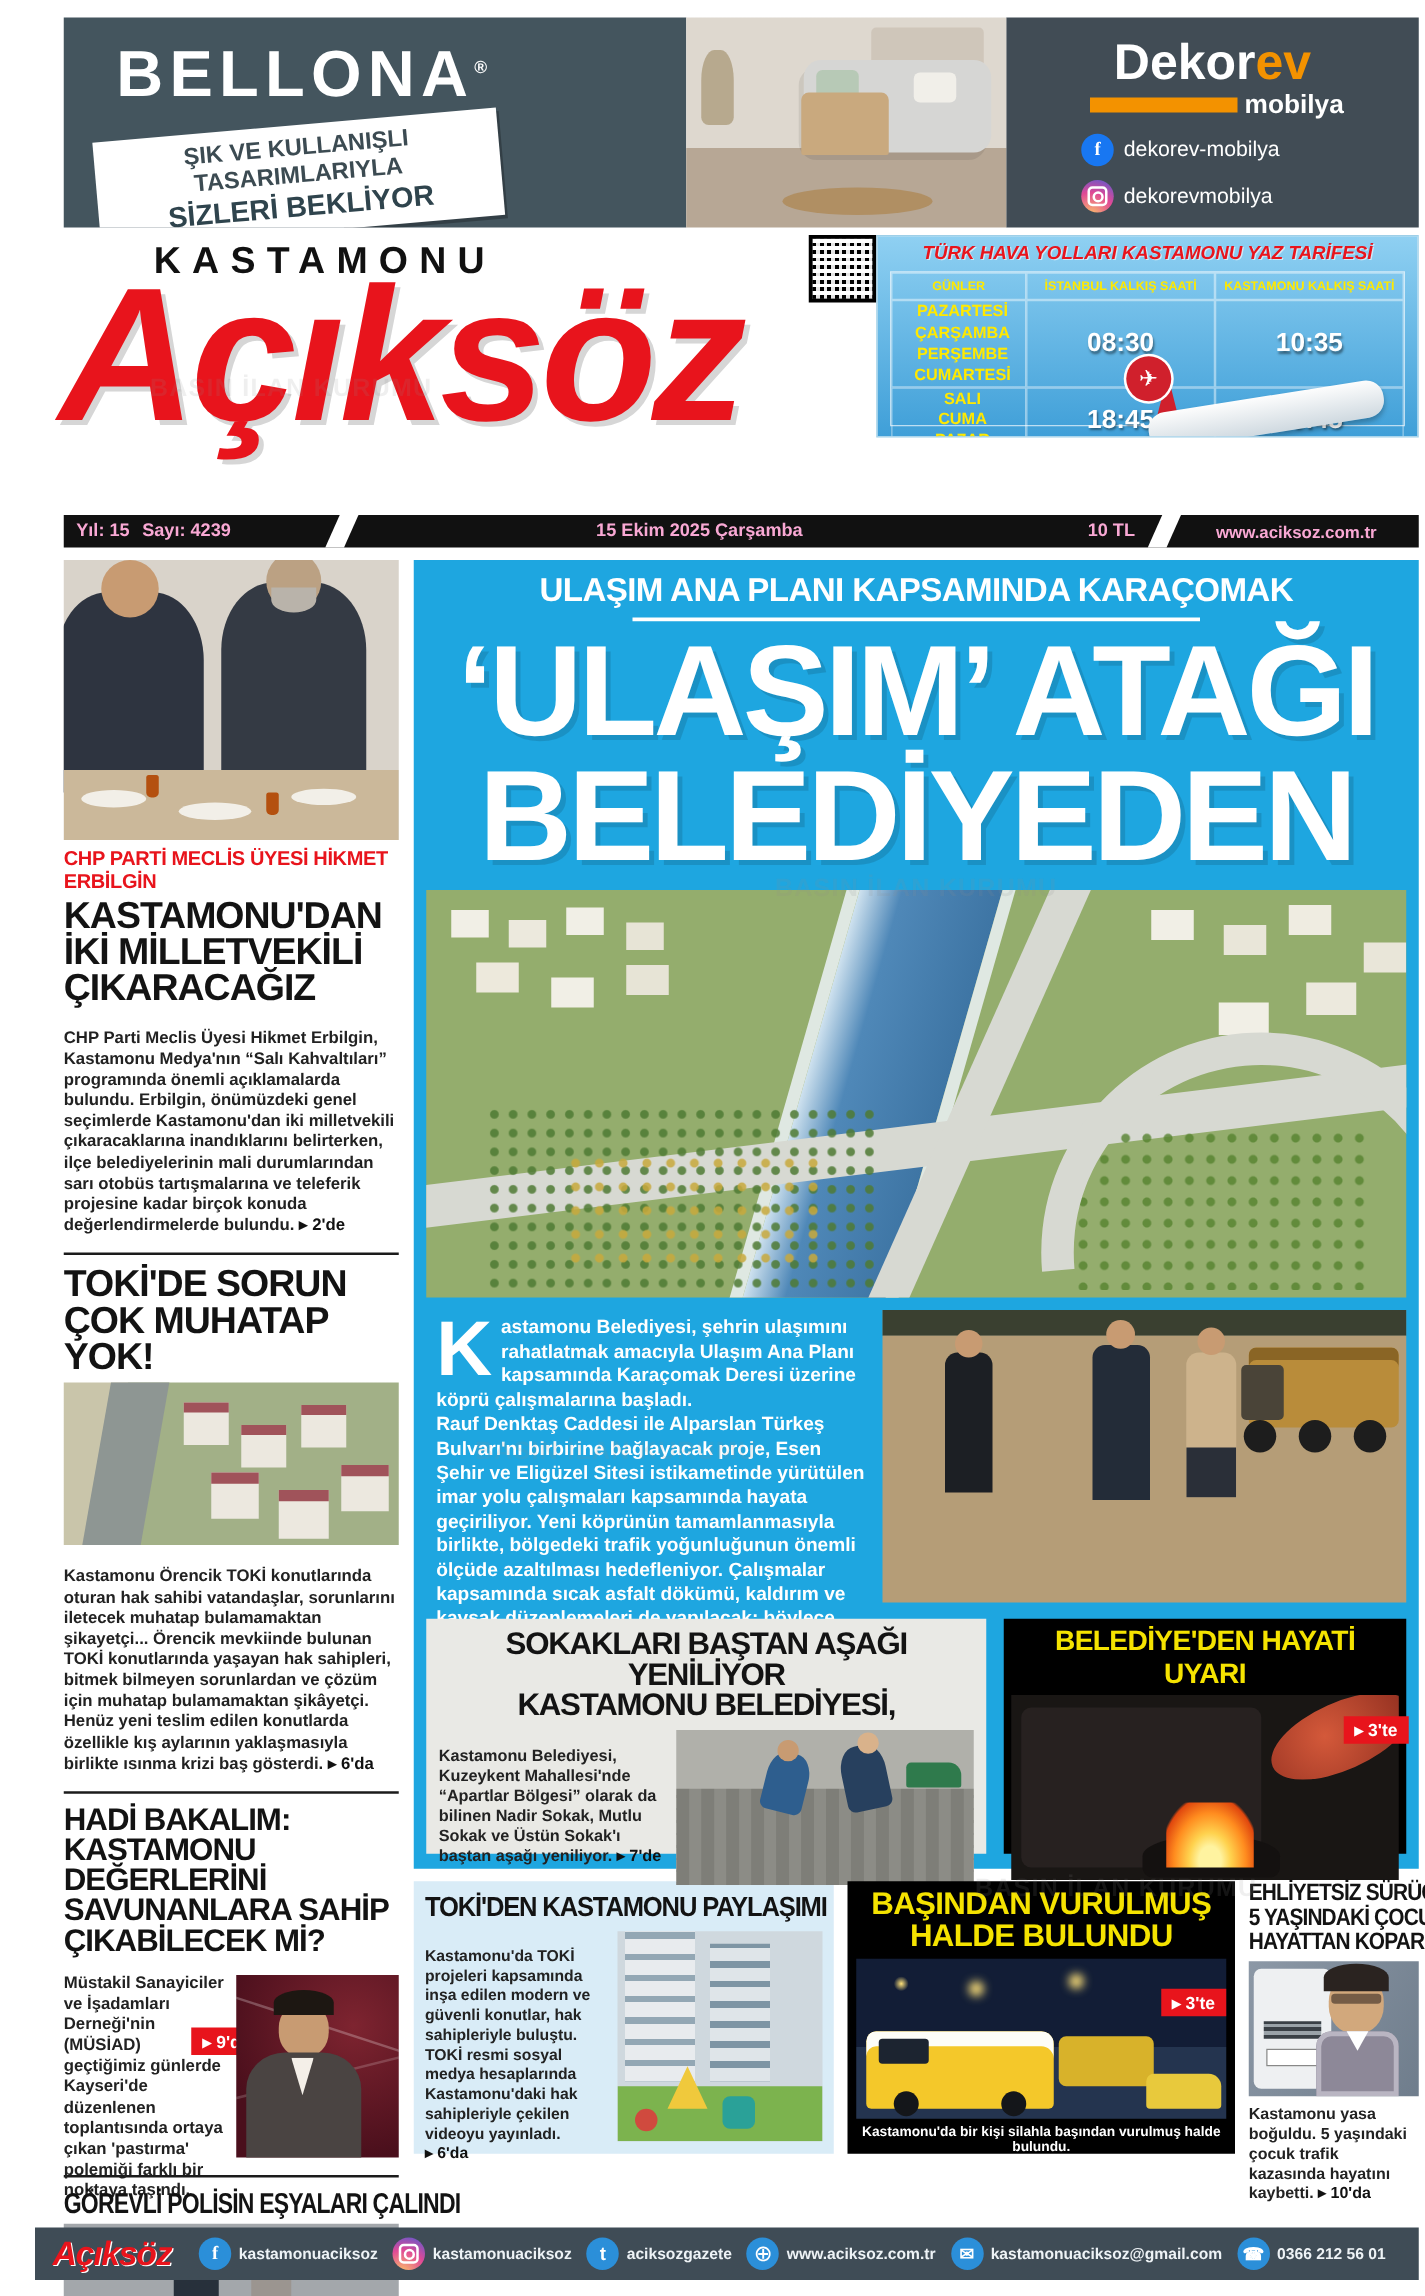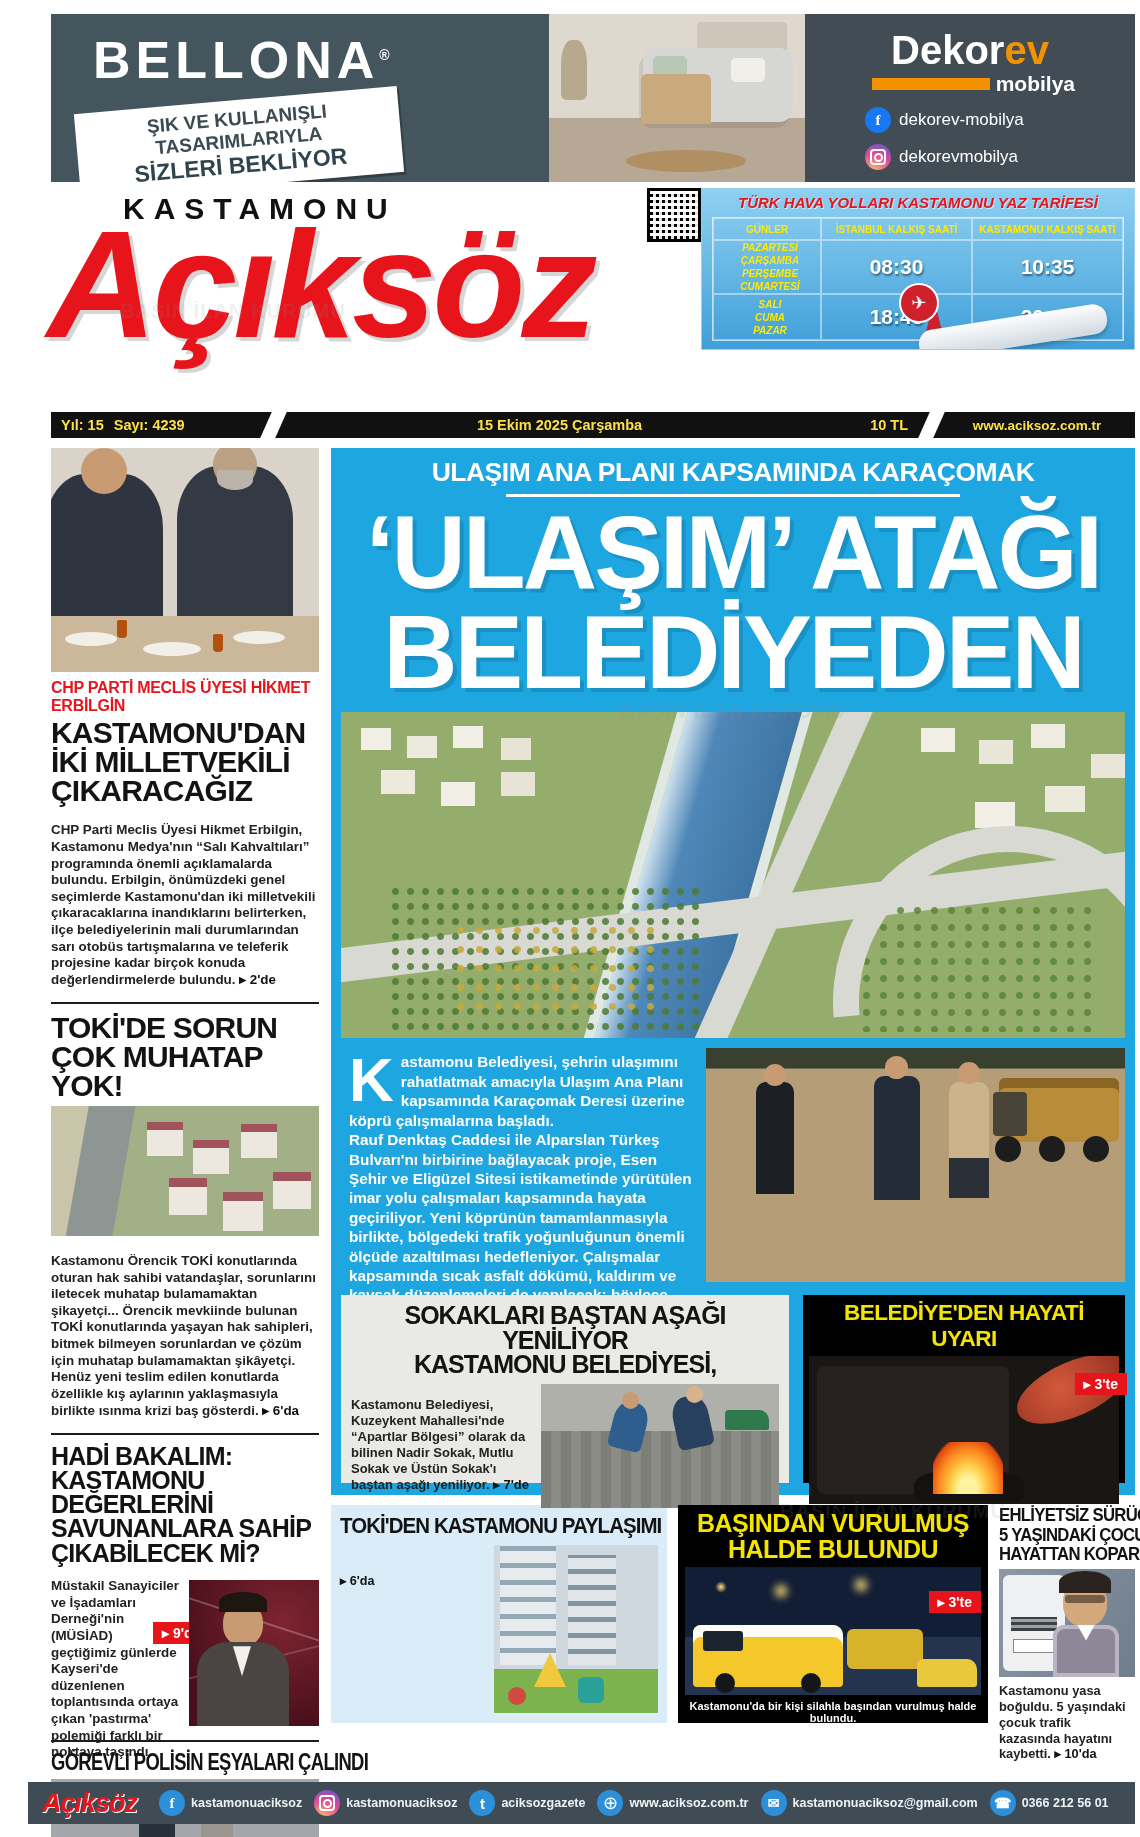--- a/index.html
+++ b/index.html
@@ -50,31 +50,31 @@
   .mh-logo{position:absolute;left:-4px;top:26px;font-size:152px;font-weight:800;font-style:italic;
      color:#e8141c;letter-spacing:-4px;line-height:1;text-shadow:4px 4px 0 #d6d6d6;}
   .thy{position:absolute;right:0;top:6px;width:432px;height:160px;background:linear-gradient(180deg,#8fd0f2,#3f9fd8);
      border:1px solid #9ecfe8;overflow:hidden;}
   .thy-title{text-align:center;color:#e8141c;font-weight:800;font-style:italic;font-size:15px;margin-top:5px;
      text-shadow:1px 1px 0 rgba(255,255,255,.6);}
   .thy-grid{position:absolute;left:10px;right:10px;top:28px;bottom:8px;border:1px solid rgba(255,255,255,.65);
      display:grid;grid-template-columns:108px 1fr 1fr;grid-template-rows:22px 1fr 1fr;}
   .thy-grid>div{border:1px solid rgba(255,255,255,.45);display:flex;align-items:center;justify-content:center;text-align:center;}
   .thy-h{color:#ffe900;font-weight:800;font-size:10px;}
-  .thy-days{flex-direction:column;color:#ffe900;font-weight:800;font-size:10px;line-height:1.3;align-items:flex-start;padding-left:6px;font-style:italic;}
+  .thy-days{flex-direction:column;color:#ffe900;font-weight:800;font-size:13px;line-height:1.3;align-items:flex-start;padding-left:6px;}
   .thy-time{color:#fff;font-weight:800;font-size:21px;text-shadow:1px 2px 2px rgba(0,0,0,.45);}
   .thy-plane{position:absolute;right:26px;bottom:2px;width:190px;height:30px;background:linear-gradient(180deg,#fdfdfd,#cfd9e0);
      border-radius:14px;transform:rotate(-9deg);box-shadow:0 3px 4px rgba(0,0,0,.25);}
   .thy-tail{position:absolute;right:196px;bottom:18px;width:0;height:0;border-left:16px solid transparent;
      border-bottom:30px solid #d0202c;transform:rotate(-14deg);}
   .thy-logo{position:absolute;left:46%;top:96px;width:36px;height:36px;border-radius:50%;background:#d0202c;
      color:#fff;display:flex;align-items:center;justify-content:center;font-size:18px;box-shadow:0 0 0 2px #fff;}
 
   
-  .datebar{display:flex;height:26px;background:#111;color:#fde047;align-items:center;font-size:14.5px;margin-top:2px;}
+  .datebar{display:flex;height:26px;background:#111;color:#f9a8d4;align-items:center;font-size:14.5px;margin-top:2px;}
   .db-seg{display:flex;align-items:center;height:100%;}
   .notch{width:15px;height:100%;background:#fff;transform:skewX(-24deg);flex:0 0 auto;}
   .db-left{width:205px;padding-left:10px;gap:10px;font-weight:700;}
   .db-date{flex:1;justify-content:center;font-weight:600;}
   .db-price{width:70px;justify-content:flex-end;padding-right:16px;font-weight:600;}
   .db-site{width:196px;justify-content:center;font-weight:800;font-size:13.5px;}
 
   
   .mainrow{display:flex;gap:12px;margin-top:10px;}
   .leftcol{width:268px;flex:0 0 auto;}
@@ -370,21 +370,21 @@
               </div>
               <span class="badge warnbadge">▸ 3'te</span>
             </div>
           </div>
         </div>
 
         <div class="bottomrow">
           <div class="tokipanel">
             <div class="tk-h cond">TOKİ'DEN KASTAMONU PAYLAŞIMI</div>
             <div class="tk-row">
-              <p class="tk-body"><br><span class="ref">▸ 6'da</span></p>
+              <p class="tk-body"><span>Kastamonu'da TOKİ projeleri kapsamında inşa edilen modern ve güvenli konutlar, hak sahipleriyle buluştu. TOKİ resmi sosyal medya hesaplarında Kastamonu'daki hak sahipleriyle çekilen videoyu yayınladı.</span><br><span class="ref">▸ 6'da</span></p>
               <div class="ph ph-toki">
                 <i style="left:6px;top:0;width:56px;height:120px;background:repeating-linear-gradient(0deg,#e8ebee 0 12px,#93a7b4 12px 17px);"></i>
                 <i style="left:74px;top:10px;width:48px;height:110px;background:repeating-linear-gradient(0deg,#dfe5e9 0 11px,#7e95a4 11px 16px);"></i>
                 <i style="left:0;bottom:0;width:100%;height:44px;background:#7cb34e;"></i>
                 <i style="left:40px;bottom:26px;width:0;height:0;border-left:16px solid transparent;border-right:16px solid transparent;border-bottom:34px solid #f0c93c;"></i>
                 <i style="left:84px;bottom:10px;width:26px;height:26px;background:#2aa198;border-radius:6px;"></i>
                 <i style="left:14px;bottom:8px;width:18px;height:18px;background:#d04a3e;border-radius:50%;"></i>
               </div>
             </div>
           </div>

